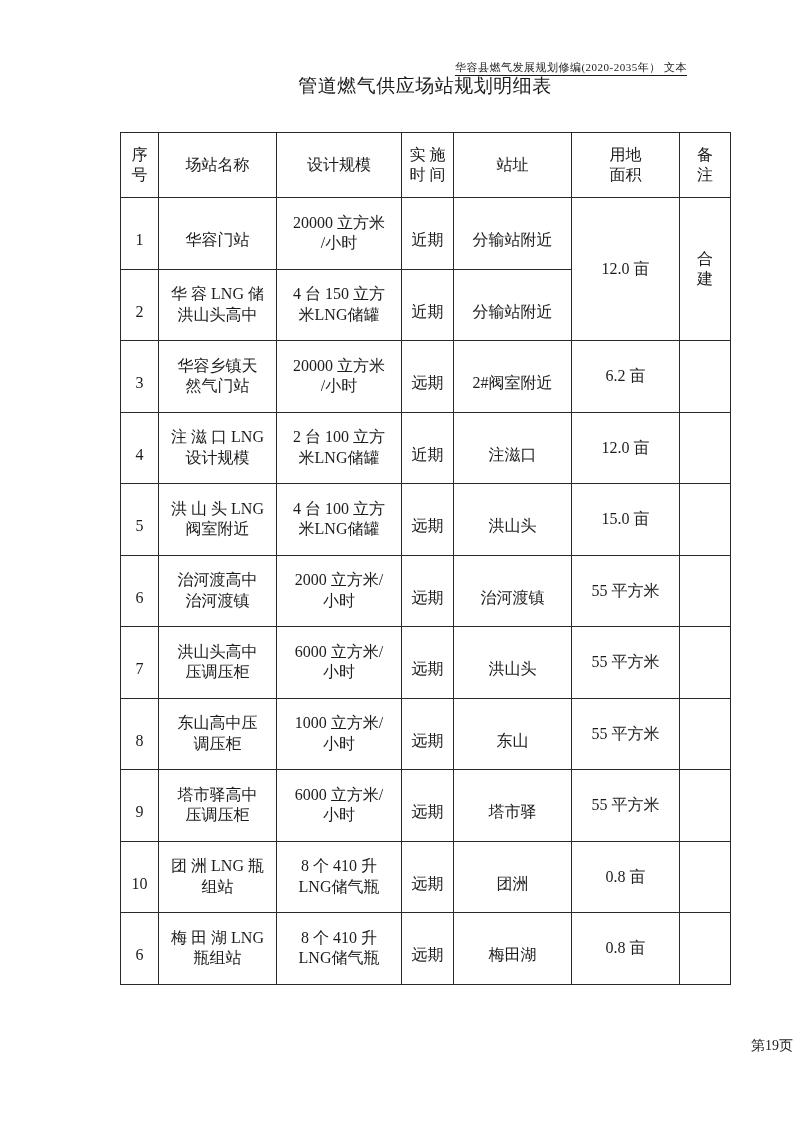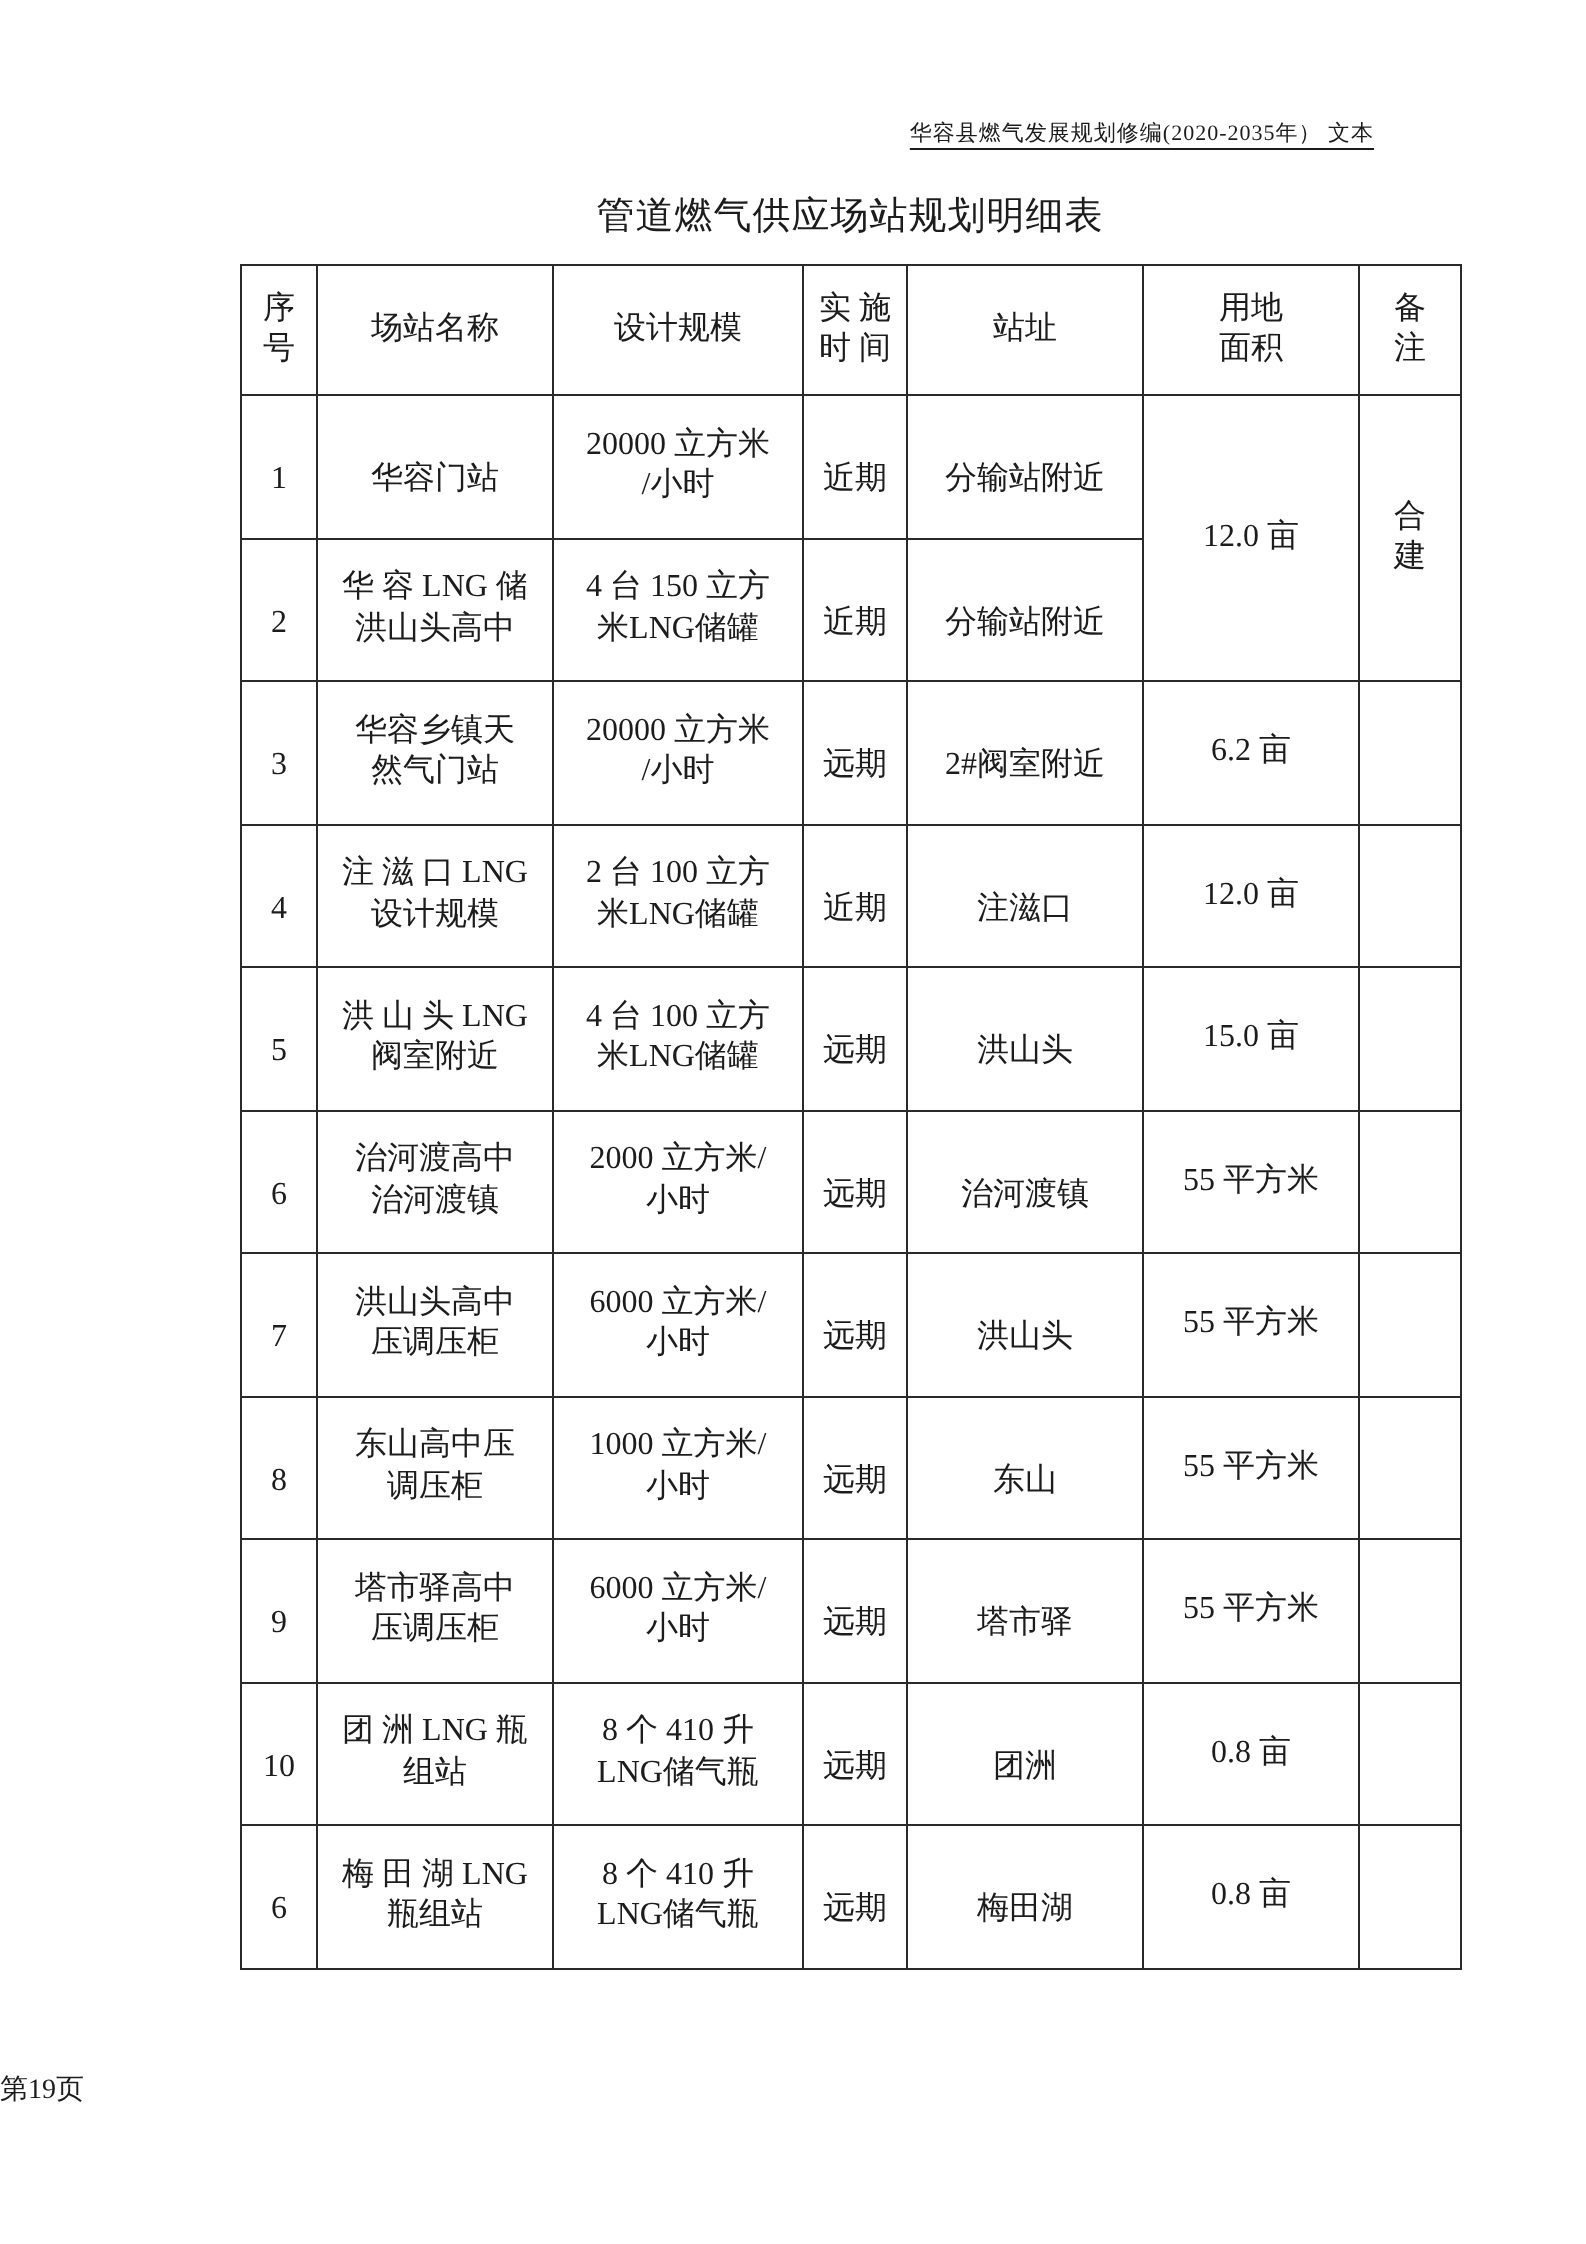--- a/index.html
+++ b/index.html
@@ -16,21 +16,21 @@
     top: 58px; right: 106px;
     font-size: 11px; line-height: 19px;
     letter-spacing: 0.5px;
     text-decoration: underline;
     text-underline-offset: 4px;
     text-decoration-thickness: 1.4px;
     white-space: pre;
   }
   .doc-title {
     position: absolute;
-    top: 97px; left: 120px; width: 610px;
+    top: 74px; left: 120px; width: 610px;
     text-align: center;
     font-size: 19px; line-height: 23px;
     letter-spacing: 0.5px;
   }
   table.plan {
     position: absolute;
     left: 120px; top: 132px;
     width: 610px;
     border-collapse: collapse;
     table-layout: fixed;
@@ -44,21 +44,21 @@
     line-height: 20.5px;
     padding: 0;
   }
   .plan thead tr { height: 65px; }
   .plan tbody tr { height: 71.5px; }
   .plan span { display: inline-block; white-space: pre-line; }
   .plan .low { position: relative; top: 7px; }
   .doc-footer {
     position: absolute;
     top: 1037px; left: 0; width: 100%;
-    text-align: left;
+    text-align: right;
     font-size: 14px; line-height: 18px;
   }
 </style>
 </head>
 <body>
 
 <div class="doc-header">华容县燃气发展规划修编(2020-2035年） 文本</div>
 <div class="doc-title">管道燃气供应场站规划明细表</div>
 
 <table class="plan">

